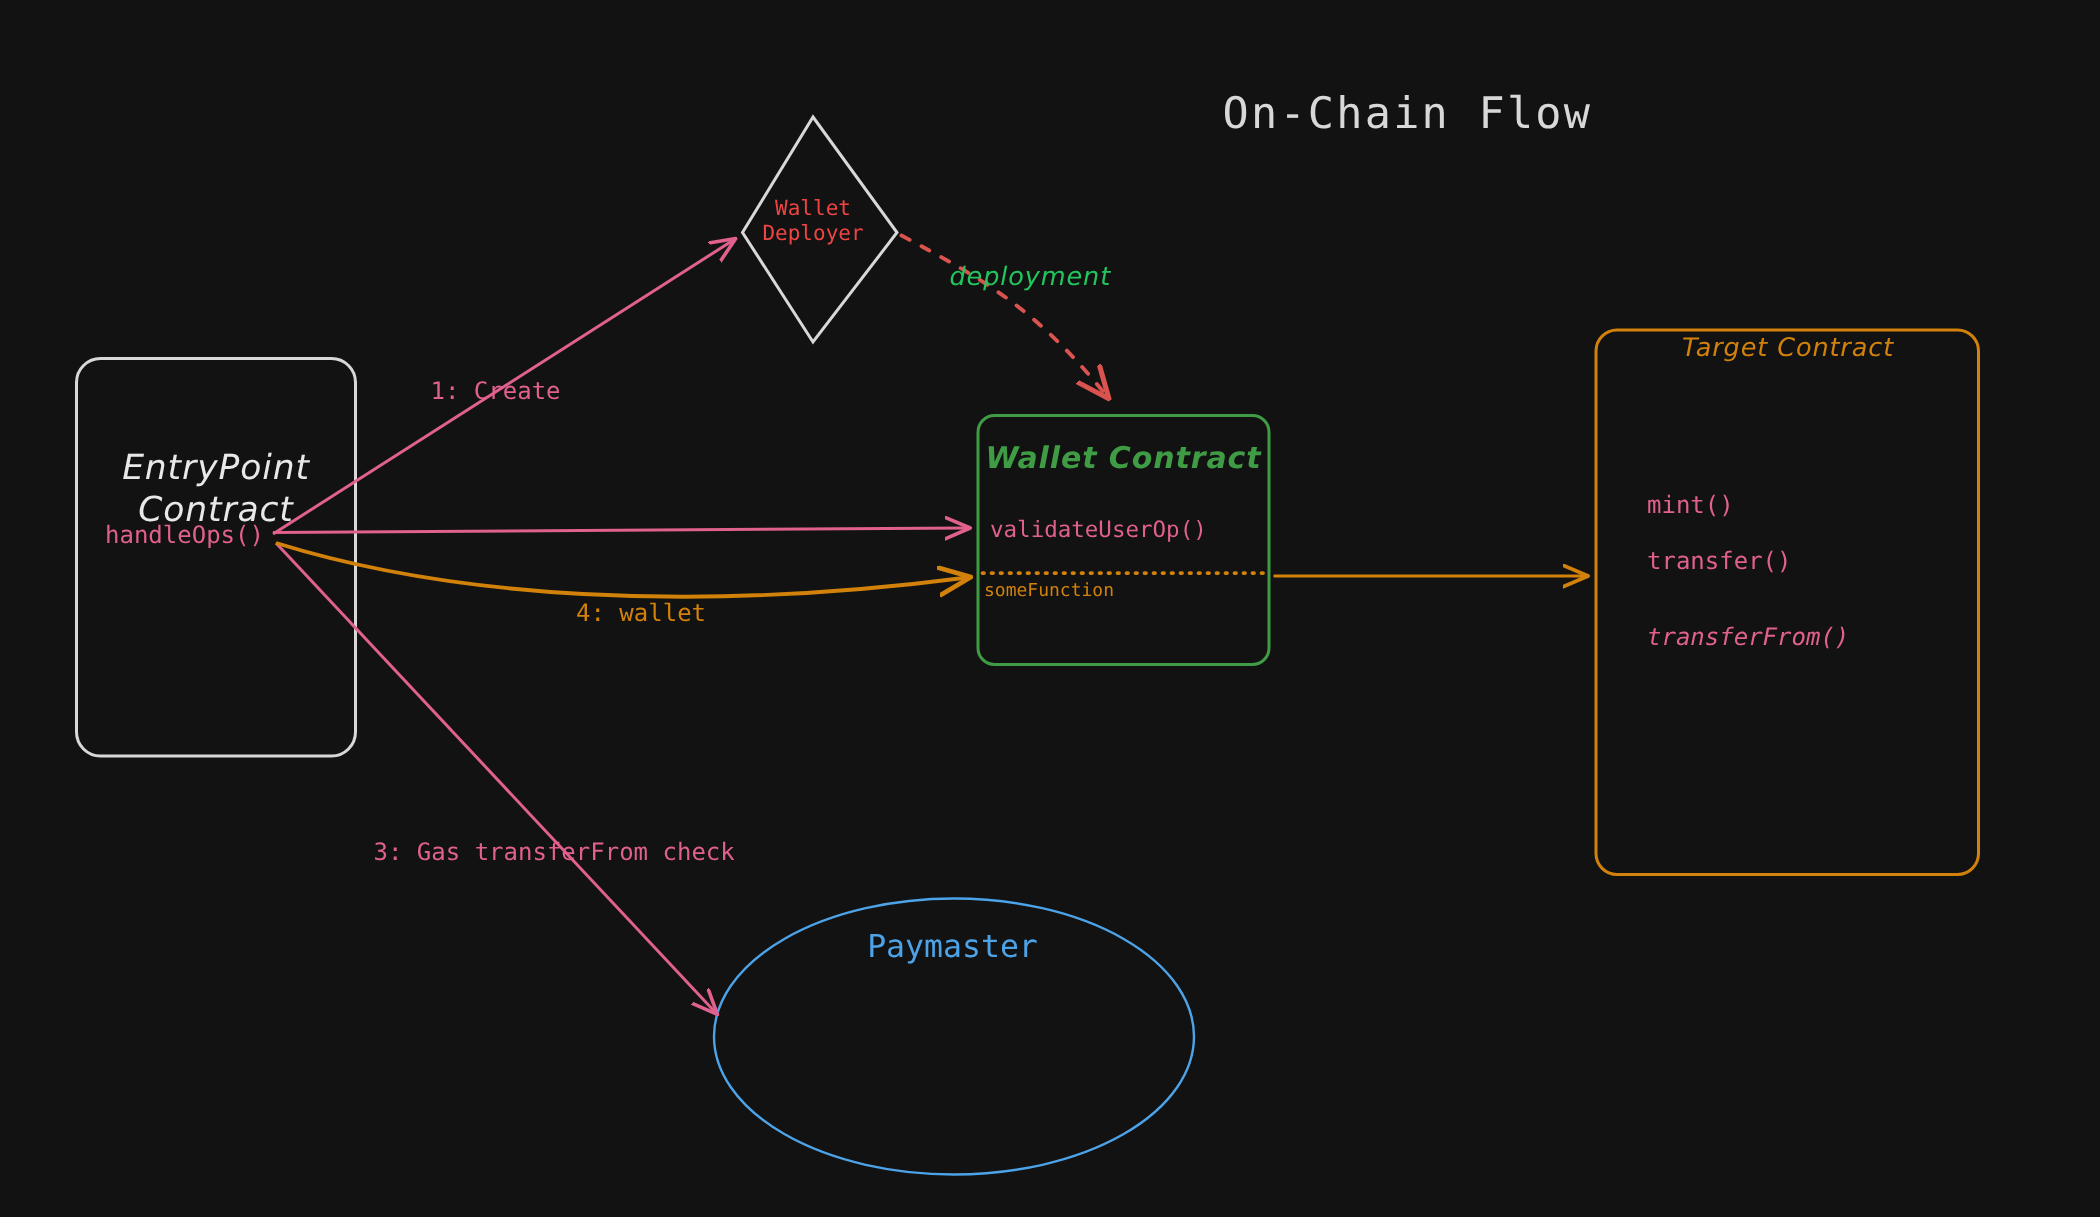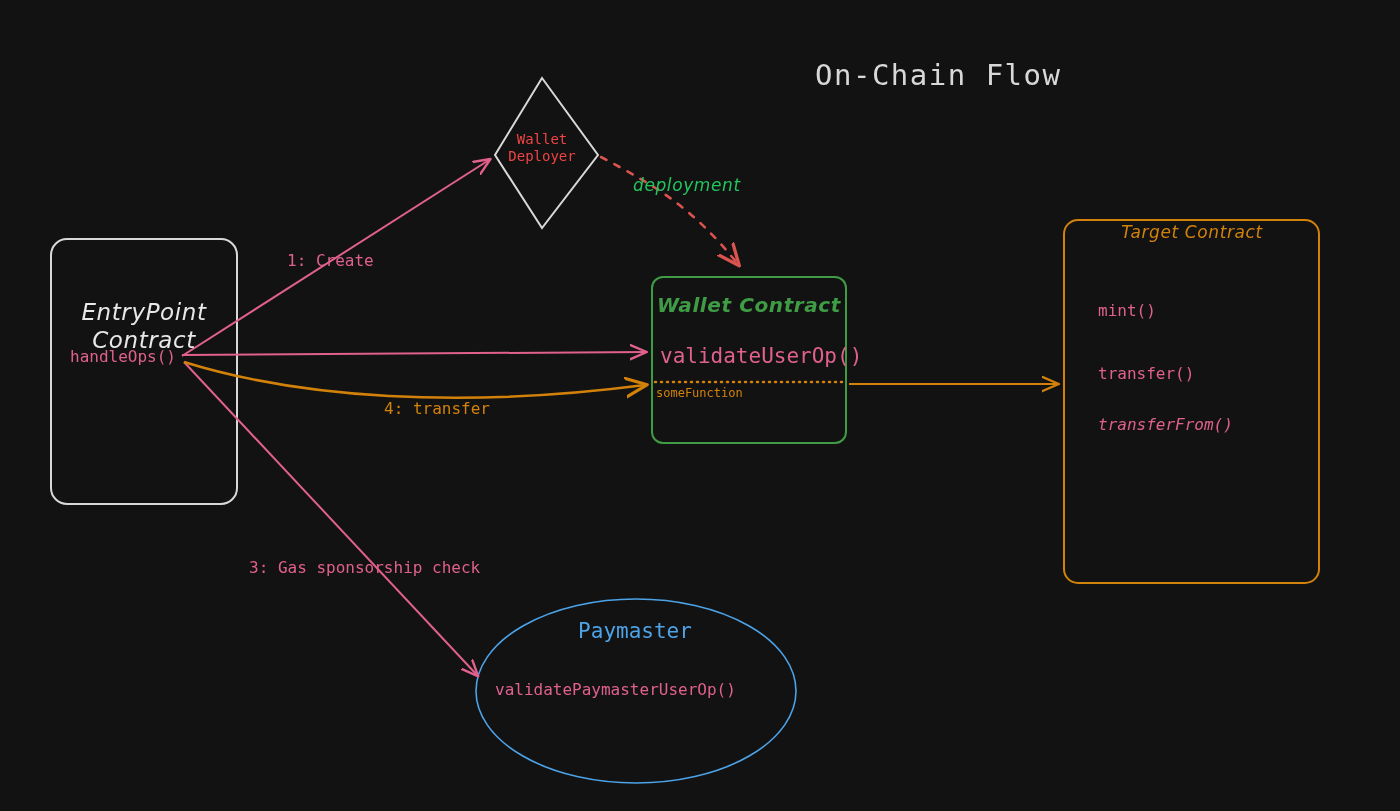--- a/index.html
+++ b/index.html
@@ -66,21 +66,21 @@
   #wc-title {
     left: 656px; top: 293px;
     width: 186px;
     text-align: center;
     font-size: 20px;
     color: #3f9c45;
     font-weight: bold;
   }
   #wc-method {
     left: 660px; top: 344px;
-    font-size: 21px;
+    font-size: 15px;
     color: #e0608e;
   }
   #wc-fn {
     left: 656px; top: 386px;
     width: 190px;
     text-align: left;
     font-size: 12px;
     color: #d2820a;
   }
 
@@ -90,21 +90,21 @@
     width: 240px;
     text-align: center;
     font-size: 17px;
     color: #d2820a;
   }
   .tc-method {
     left: 1098px;
     font-size: 16px;
     color: #e0608e;
   }
-  #tc-m0 { top: 301px; }
+  #tc-m0 { top: 327px; }
   #tc-m1 { top: 364px; }
   #tc-m2 { top: 415px; font-style: italic; }
 
   
   #pm-title {
     left: 505px; top: 619px;
     width: 260px;
     text-align: center;
     font-size: 21px;
     color: #4da3e8;
@@ -198,20 +198,19 @@
   <div class="txt hand" id="wc-title">Wallet Contract</div>
   <div class="txt mono" id="wc-method">validateUserOp()</div>
   <div class="txt mono" id="wc-fn">someFunction</div>
 
   <div class="txt hand" id="tc-title">Target Contract</div>
   <div class="txt mono tc-method" id="tc-m0">mint()</div>
   <div class="txt mono tc-method" id="tc-m1">transfer()</div>
   <div class="txt mono tc-method" id="tc-m2">transferFrom()</div>
 
   <div class="txt mono" id="pm-title">Paymaster</div>
-  <div class="txt mono" id="pm-method">validatePaymasterUserOp()</div>
 
   <div class="txt mono" id="lbl-create">1: Create</div>
-  <div class="txt mono" id="lbl-gas">3: Gas sponsorship check</div>
-  <div class="txt mono" id="lbl-exec">4: transfer</div>
+  <div class="txt mono" id="lbl-gas">3: Gas transferFrom check</div>
+  <div class="txt mono" id="lbl-exec">4: wallet</div>
   <div class="txt hand" id="lbl-deploy">deployment</div>
 
 </div>
 
 </body></html>

